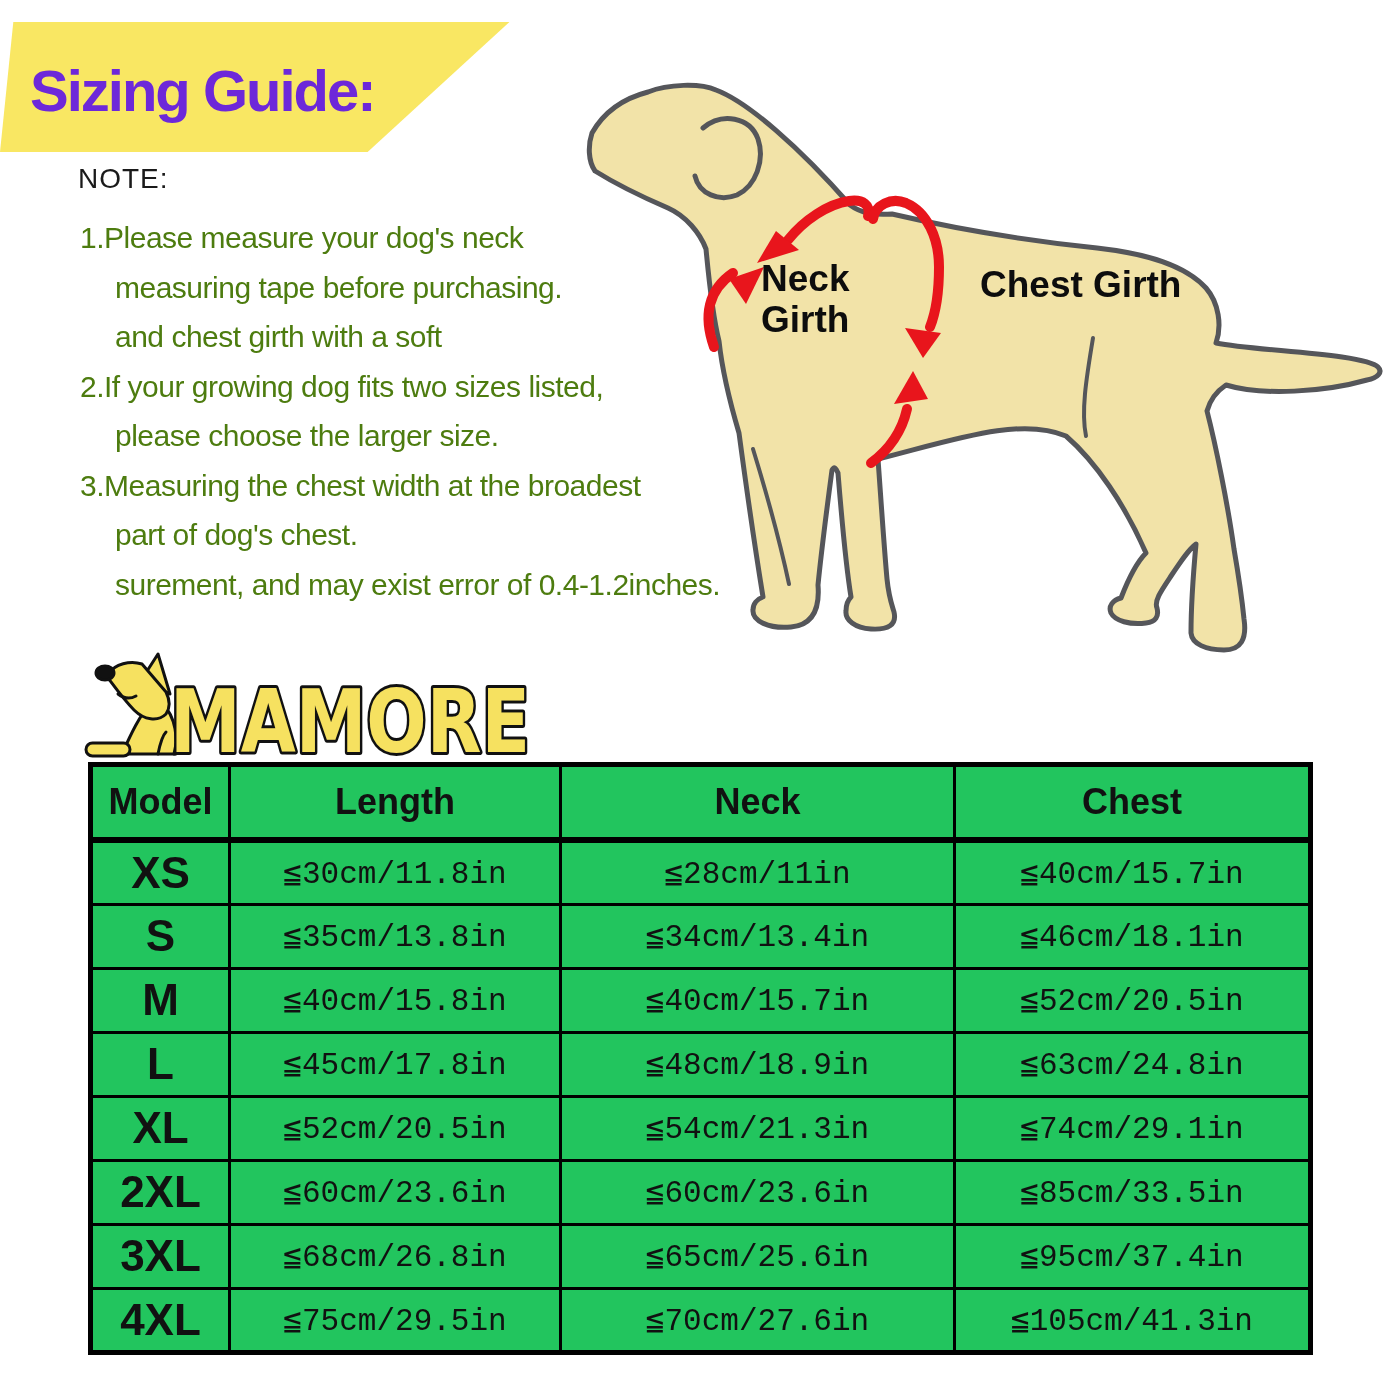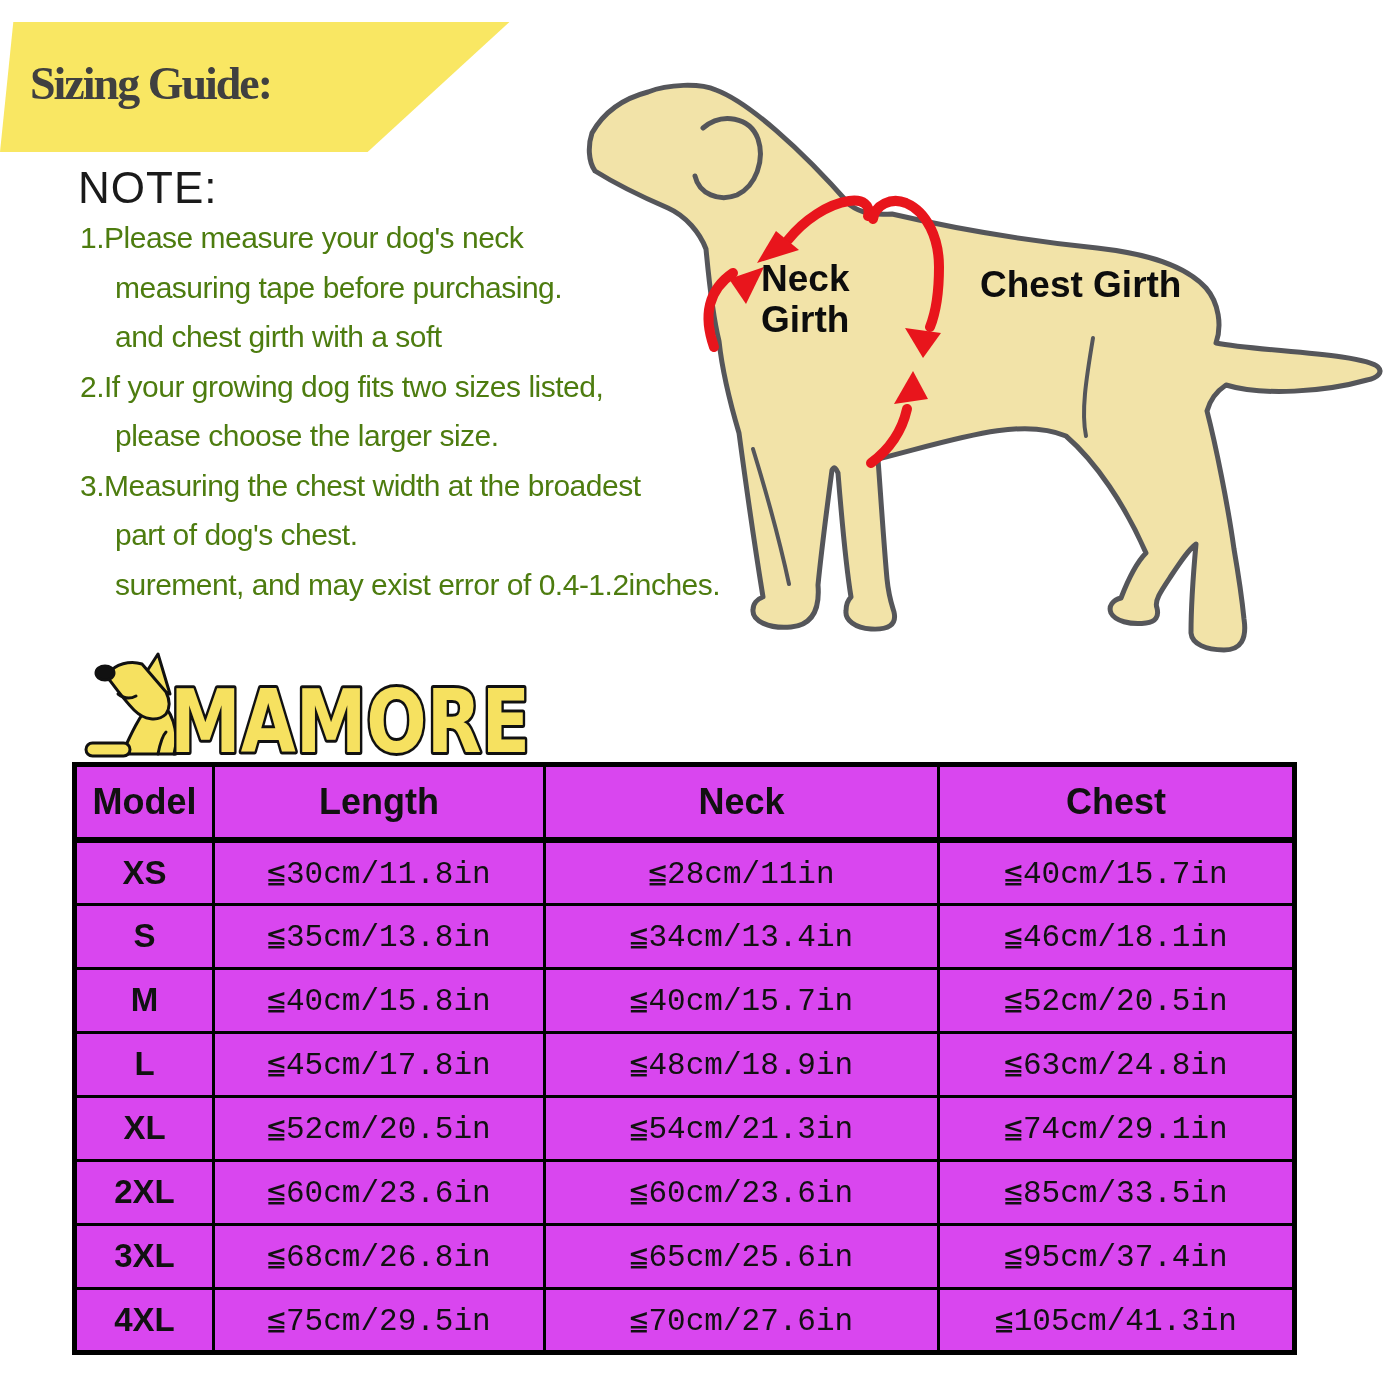--- a/index.html
+++ b/index.html
@@ -2,47 +2,47 @@
 <html><head>
 <meta charset="utf-8">
 <style>
   html,body{margin:0;padding:0;background:#fff;}
   #page{position:relative;width:1400px;height:1400px;background:#fff;overflow:hidden;
         font-family:"Liberation Sans",sans-serif;color:#111;}
 
   
   .banner{position:absolute;left:0;top:0;width:512px;height:152px;background:#f9e763;
           clip-path:polygon(2.6% 14.5%,99.5% 14.5%,71.8% 100%,0% 100%);}
-  .title{position:absolute;left:30px;top:57px;font-size:46px;font-weight:700;
-         letter-spacing:-2px;color:#404040;font-family:Liberation Serif, serif;}
-
-  
-  .note-heading{position:absolute;left:78px;top:163px;font-size:44px;letter-spacing:1px;color:#1a1a1a;}
+  .title{position:absolute;left:30px;top:57px;font-size:58px;font-weight:700;
+         letter-spacing:-2px;color:#6d28d9;}
+
+  
+  .note-heading{position:absolute;left:78px;top:163px;font-size:28px;letter-spacing:1px;color:#1a1a1a;}
   .note-list{position:absolute;left:80px;top:213px;width:660px;font-size:30px;
              line-height:49.5px;letter-spacing:-0.5px;color:#4d7c0f;}
   .note-line{white-space:nowrap;}
   .note-line.indent{padding-left:35px;}
 
   
   .dog-wrap{position:absolute;left:540px;top:40px;width:860px;height:640px;}
   .girth-label{position:absolute;font-size:37px;font-weight:700;line-height:41px;color:#0d0d0d;}
   #neck-label{left:761px;top:258px;}
   #chest-label{left:980px;top:264px;white-space:nowrap;}
 
   
   .logo-wrap{position:absolute;left:70px;top:648px;width:480px;height:120px;}
 
   
-  table.size{position:absolute;left:72px;top:762px;width:1220px;border-collapse:collapse;
-             table-layout:fixed;background:#d946ef;border:5px solid #000;}
+  table.size{position:absolute;left:88px;top:762px;width:1220px;border-collapse:collapse;
+             table-layout:fixed;background:#22c55e;border:5px solid #000;}
   table.size th,table.size td{border:3px solid #000;text-align:center;vertical-align:middle;padding:0;}
   table.size thead th{height:70px;font-size:36px;font-weight:700;border-bottom:6px solid #000;
                       font-family:"Liberation Sans",sans-serif;}
   table.size tbody tr{height:64px;}
-  td.model{font-family:"Liberation Sans",sans-serif;font-weight:700;font-size:33px;}
+  td.model{font-family:"Liberation Sans",sans-serif;font-weight:700;font-size:44px;}
   td.value{font-family:Liberation Mono, monospace;font-size:31px;}
 </style>
 </head>
 <body>
 
 <div id="page">
 
   <div class="banner"></div>
   <div class="title">Sizing Guide:</div>
 

